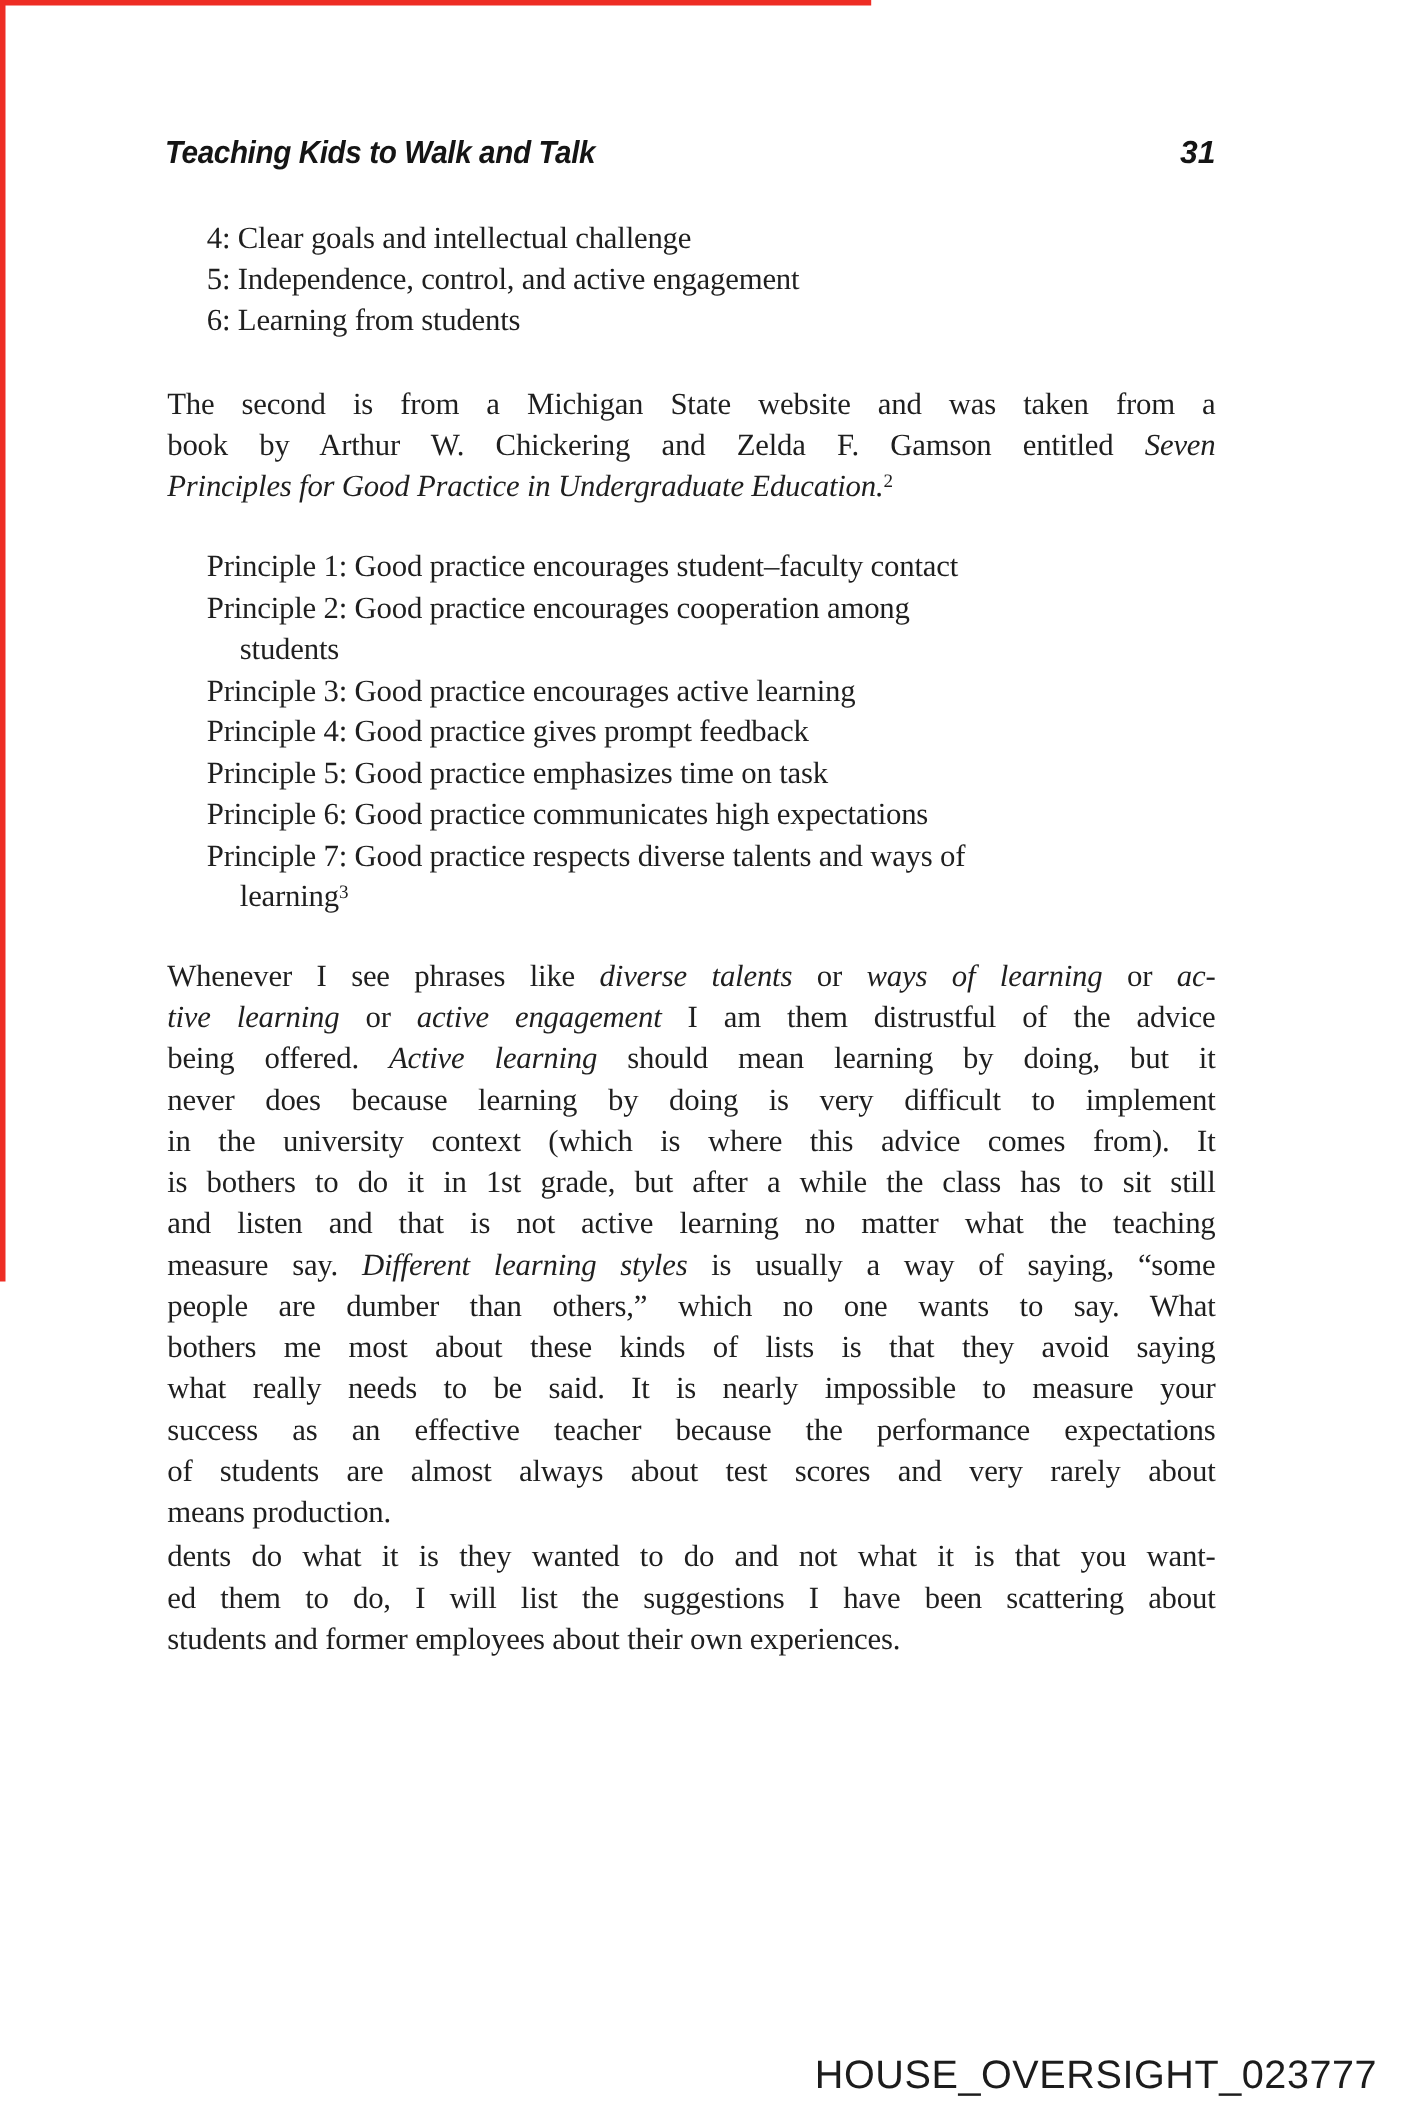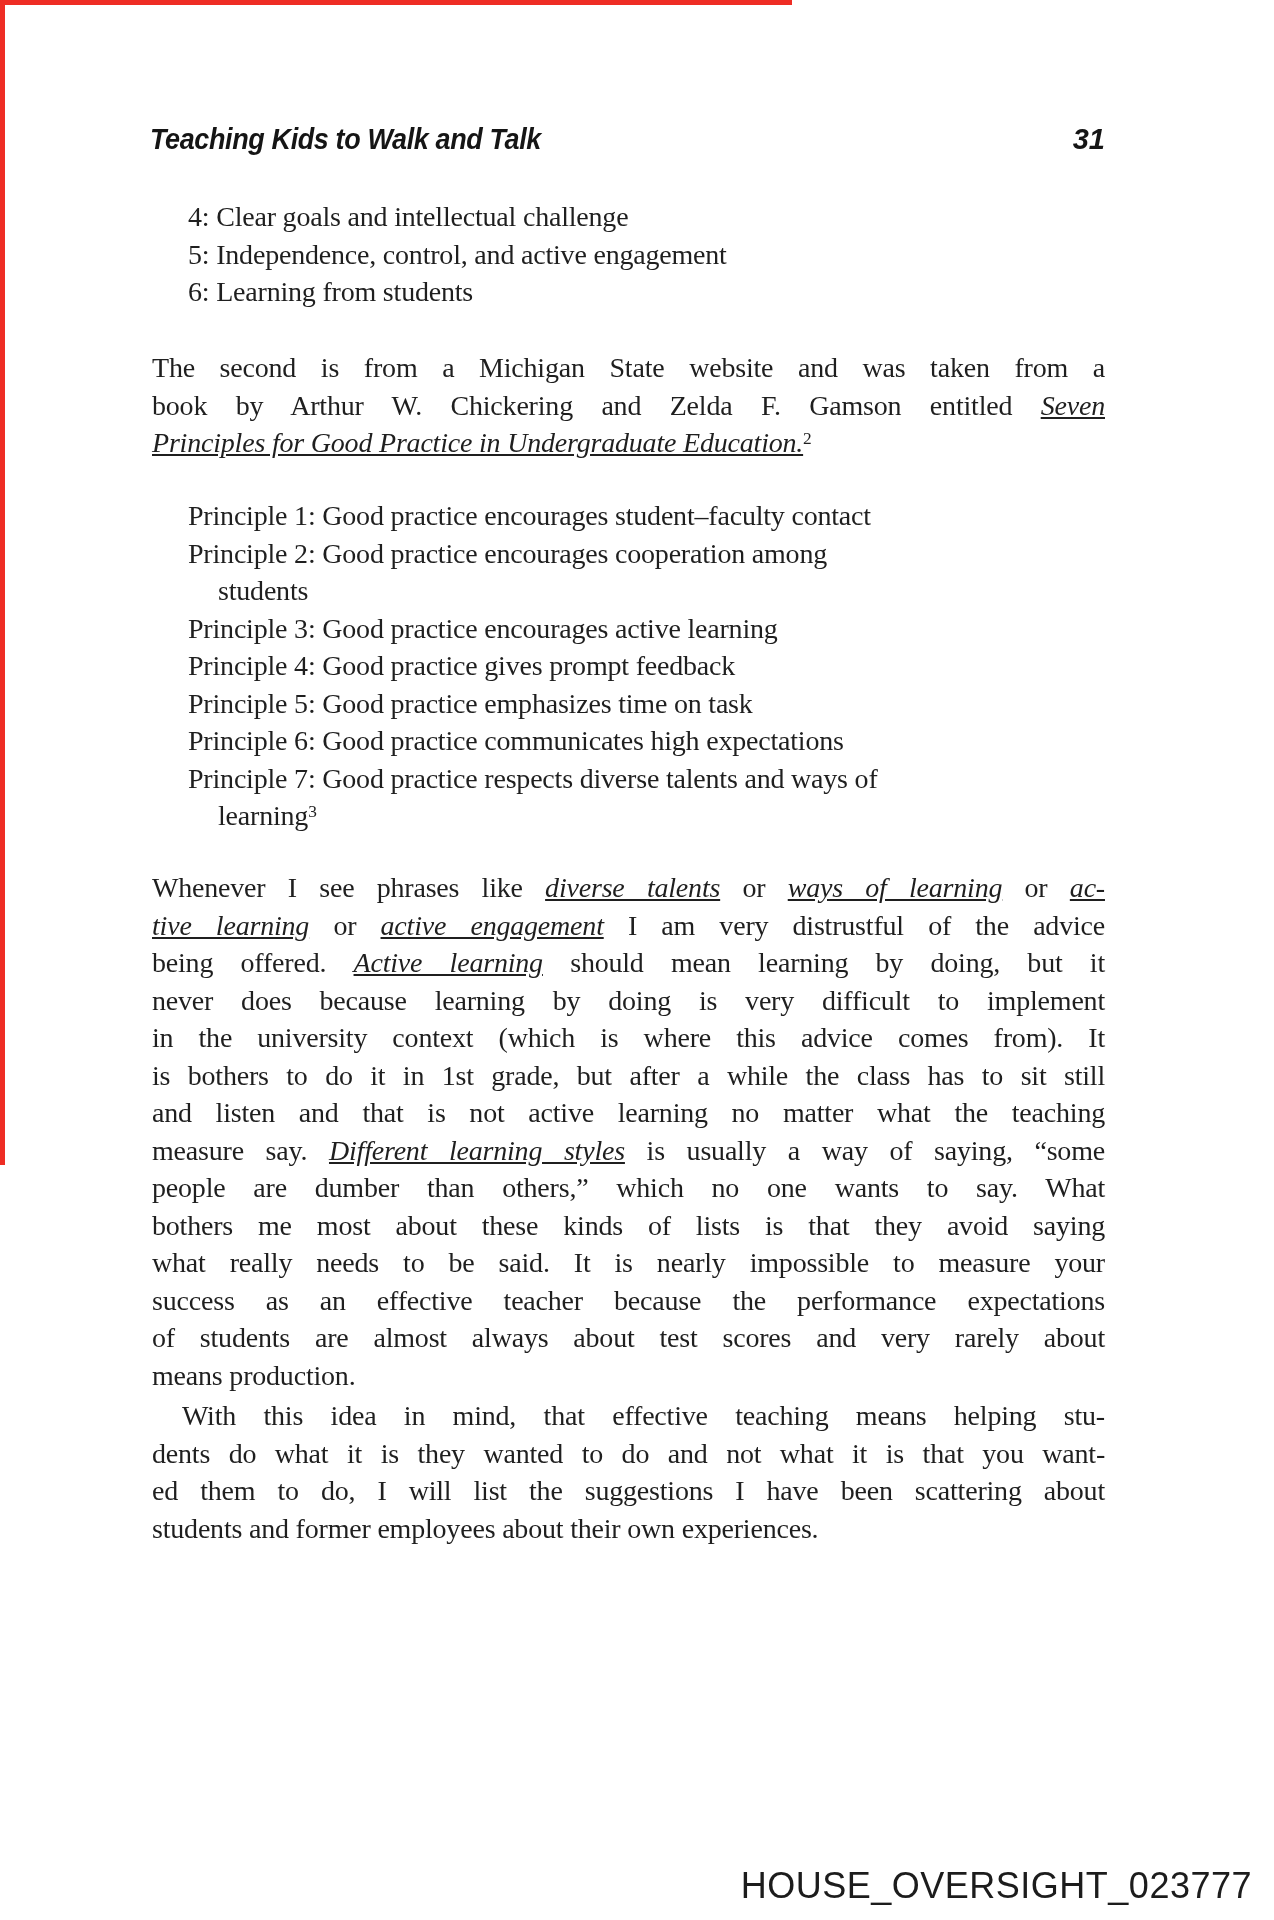--- a/index.html
+++ b/index.html
@@ -27,21 +27,21 @@
   .block-goals-list{top:198px;left:188px;width:917px;}
   .block-intro-para{top:349px;}
   .block-principles-list{top:497px;left:188px;width:917px;}
   .block-commentary-para{top:869px;}
   .block-closing-para{top:1397px;}
 
   .line{line-height:37.5px;min-height:37.5px;white-space:normal;}
   .line.j{text-align:justify;text-align-last:justify;text-justify:inter-word;}
   .line.wrap{padding-left:30px;}
   .line.indent{text-indent:30px;}
-  .seg-i{font-style:italic;text-decoration:underline;}
+  .seg-i{font-style:italic;}
   .seg-sup{font-size:0.62em;position:relative;top:-0.45em;letter-spacing:0;}
 
   
   .bates{
     position:absolute;right:22px;top:1866px;
     font-family:"Liberation Sans", sans-serif;font-size:36px;line-height:40px;
     color:#1c1c1c;letter-spacing:0.5px;white-space:nowrap;
   }
 </style>
 </head>
@@ -72,35 +72,34 @@
       <div class="line wrap"><span class="">students</span></div>
       <div class="line"><span class="">Principle 3: Good practice encourages active learning</span></div>
       <div class="line"><span class="">Principle 4: Good practice gives prompt feedback</span></div>
       <div class="line"><span class="">Principle 5: Good practice emphasizes time on task</span></div>
       <div class="line"><span class="">Principle 6: Good practice communicates high expectations</span></div>
       <div class="line"><span class="">Principle 7: Good practice respects diverse talents and ways of</span></div>
       <div class="line wrap"><span class="">learning</span><span class="seg-sup">3</span></div>
     </div>
     <div class="block block-commentary-para">
       <div class="line j"><span class="">Whenever I see phrases like </span><span class="seg-i ">diverse talents</span><span class=""> or </span><span class="seg-i ">ways of learning</span><span class=""> or </span><span class="seg-i ">ac-</span></div>
-      <div class="line j"><span class="seg-i ">tive learning</span><span class=""> or </span><span class="seg-i ">active engagement</span><span class=""> I am very distrustful of the advice</span></div>
+      <div class="line j"><span class="seg-i ">tive learning</span><span class=""> or </span><span class="seg-i ">active engagement</span><span class=""> I am them distrustful of the advice</span></div>
       <div class="line j"><span class="">being offered. </span><span class="seg-i ">Active learning</span><span class=""> should mean learning by doing, but it</span></div>
       <div class="line j"><span class="">never does because learning by doing is very difficult to implement</span></div>
       <div class="line j"><span class="">in the university context (which is where this advice comes from). It</span></div>
       <div class="line j"><span class="">is bothers to do it in 1st grade, but after a while the class has to sit still</span></div>
       <div class="line j"><span class="">and listen and that is not active learning no matter what the teaching</span></div>
       <div class="line j"><span class="">measure say. </span><span class="seg-i ">Different learning styles</span><span class=""> is usually a way of saying, “some</span></div>
       <div class="line j"><span class="">people are dumber than others,” which no one wants to say. What</span></div>
       <div class="line j"><span class="">bothers me most about these kinds of lists is that they avoid saying</span></div>
       <div class="line j"><span class="">what really needs to be said. It is nearly impossible to measure your</span></div>
       <div class="line j"><span class="">success as an effective teacher because the performance expectations</span></div>
       <div class="line j"><span class="">of students are almost always about test scores and very rarely about</span></div>
       <div class="line"><span class="">means production.</span></div>
     </div>
     <div class="block block-closing-para">
-      <div class="line j indent"><span class="">With this idea in mind, that effective teaching means helping stu-</span></div>
       <div class="line j"><span class="">dents do what it is they wanted to do and not what it is that you want-</span></div>
       <div class="line j"><span class="">ed them to do, I will list the suggestions I have been scattering about</span></div>
       <div class="line"><span class="">students and former employees about their own experiences.</span></div>
     </div>
   </div>
 
 <div class="bates">HOUSE_OVERSIGHT_023777</div>
 
 </body></html>

